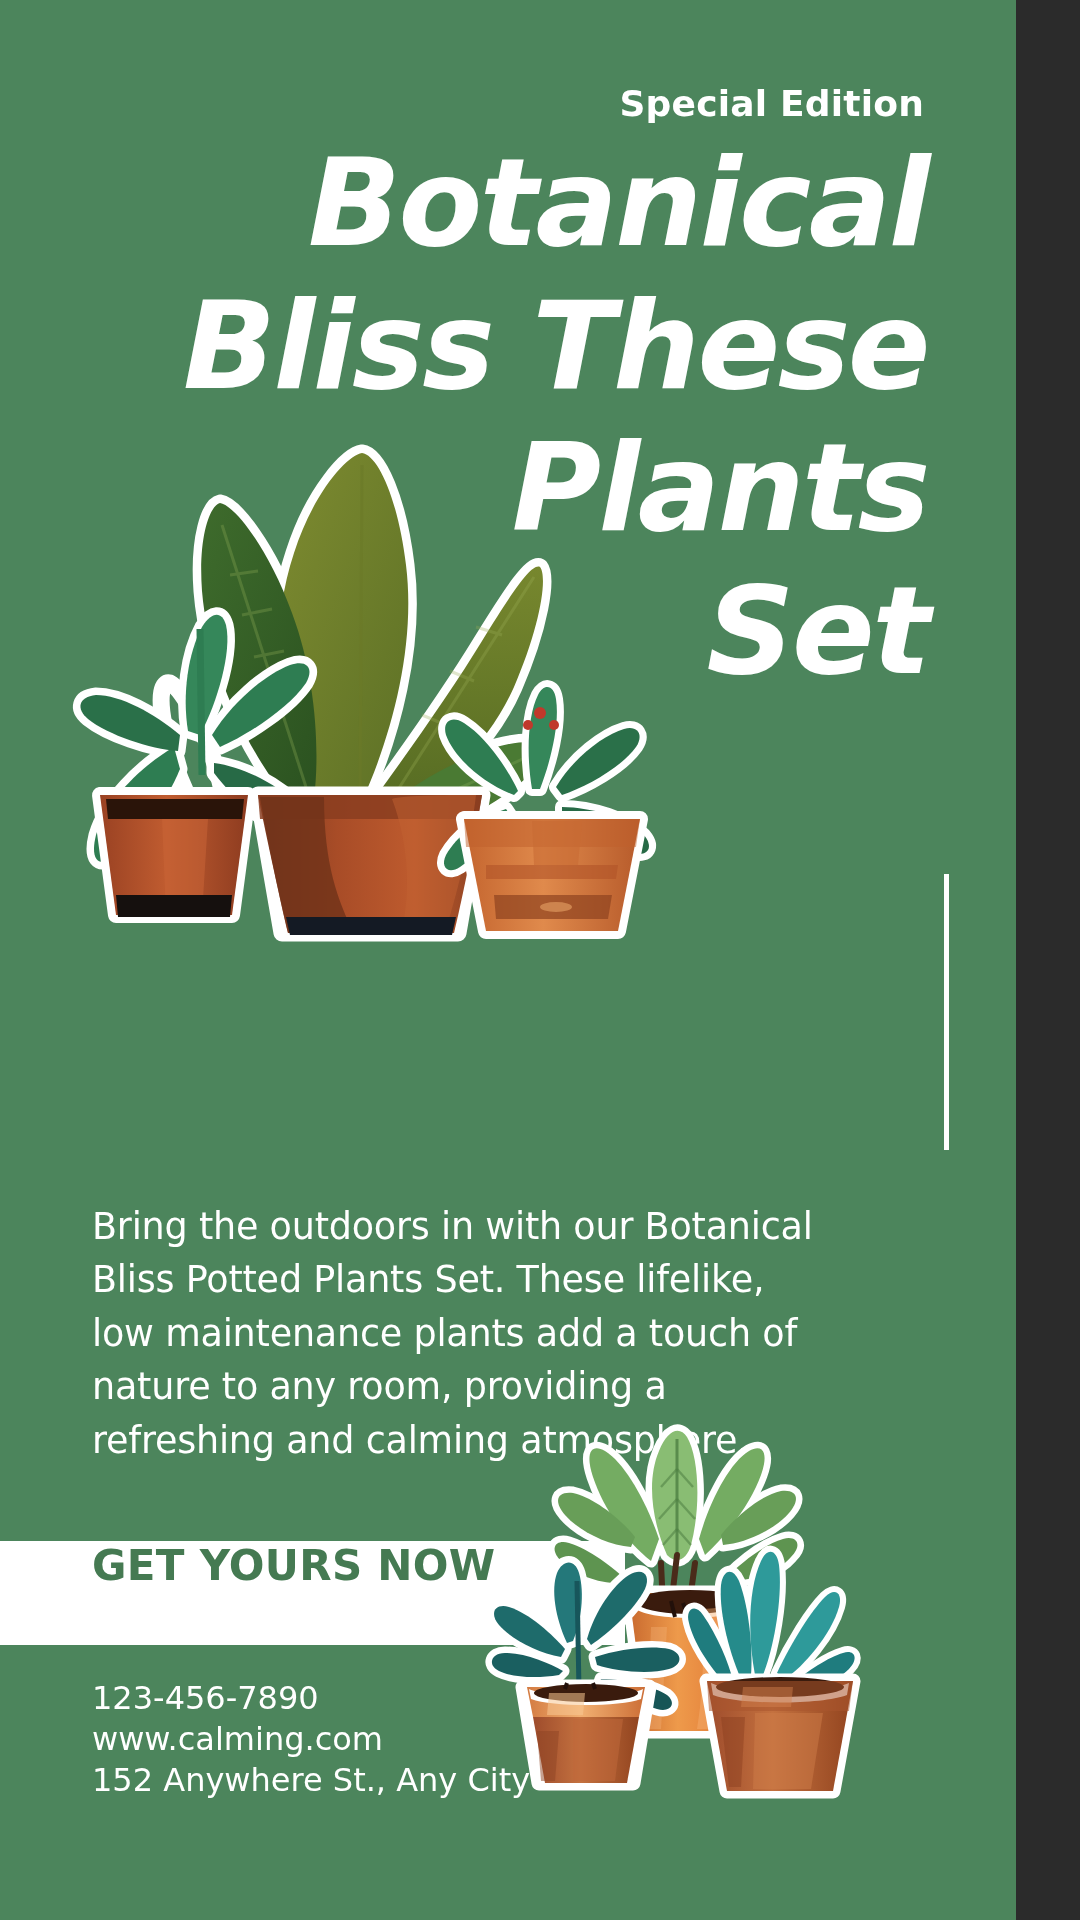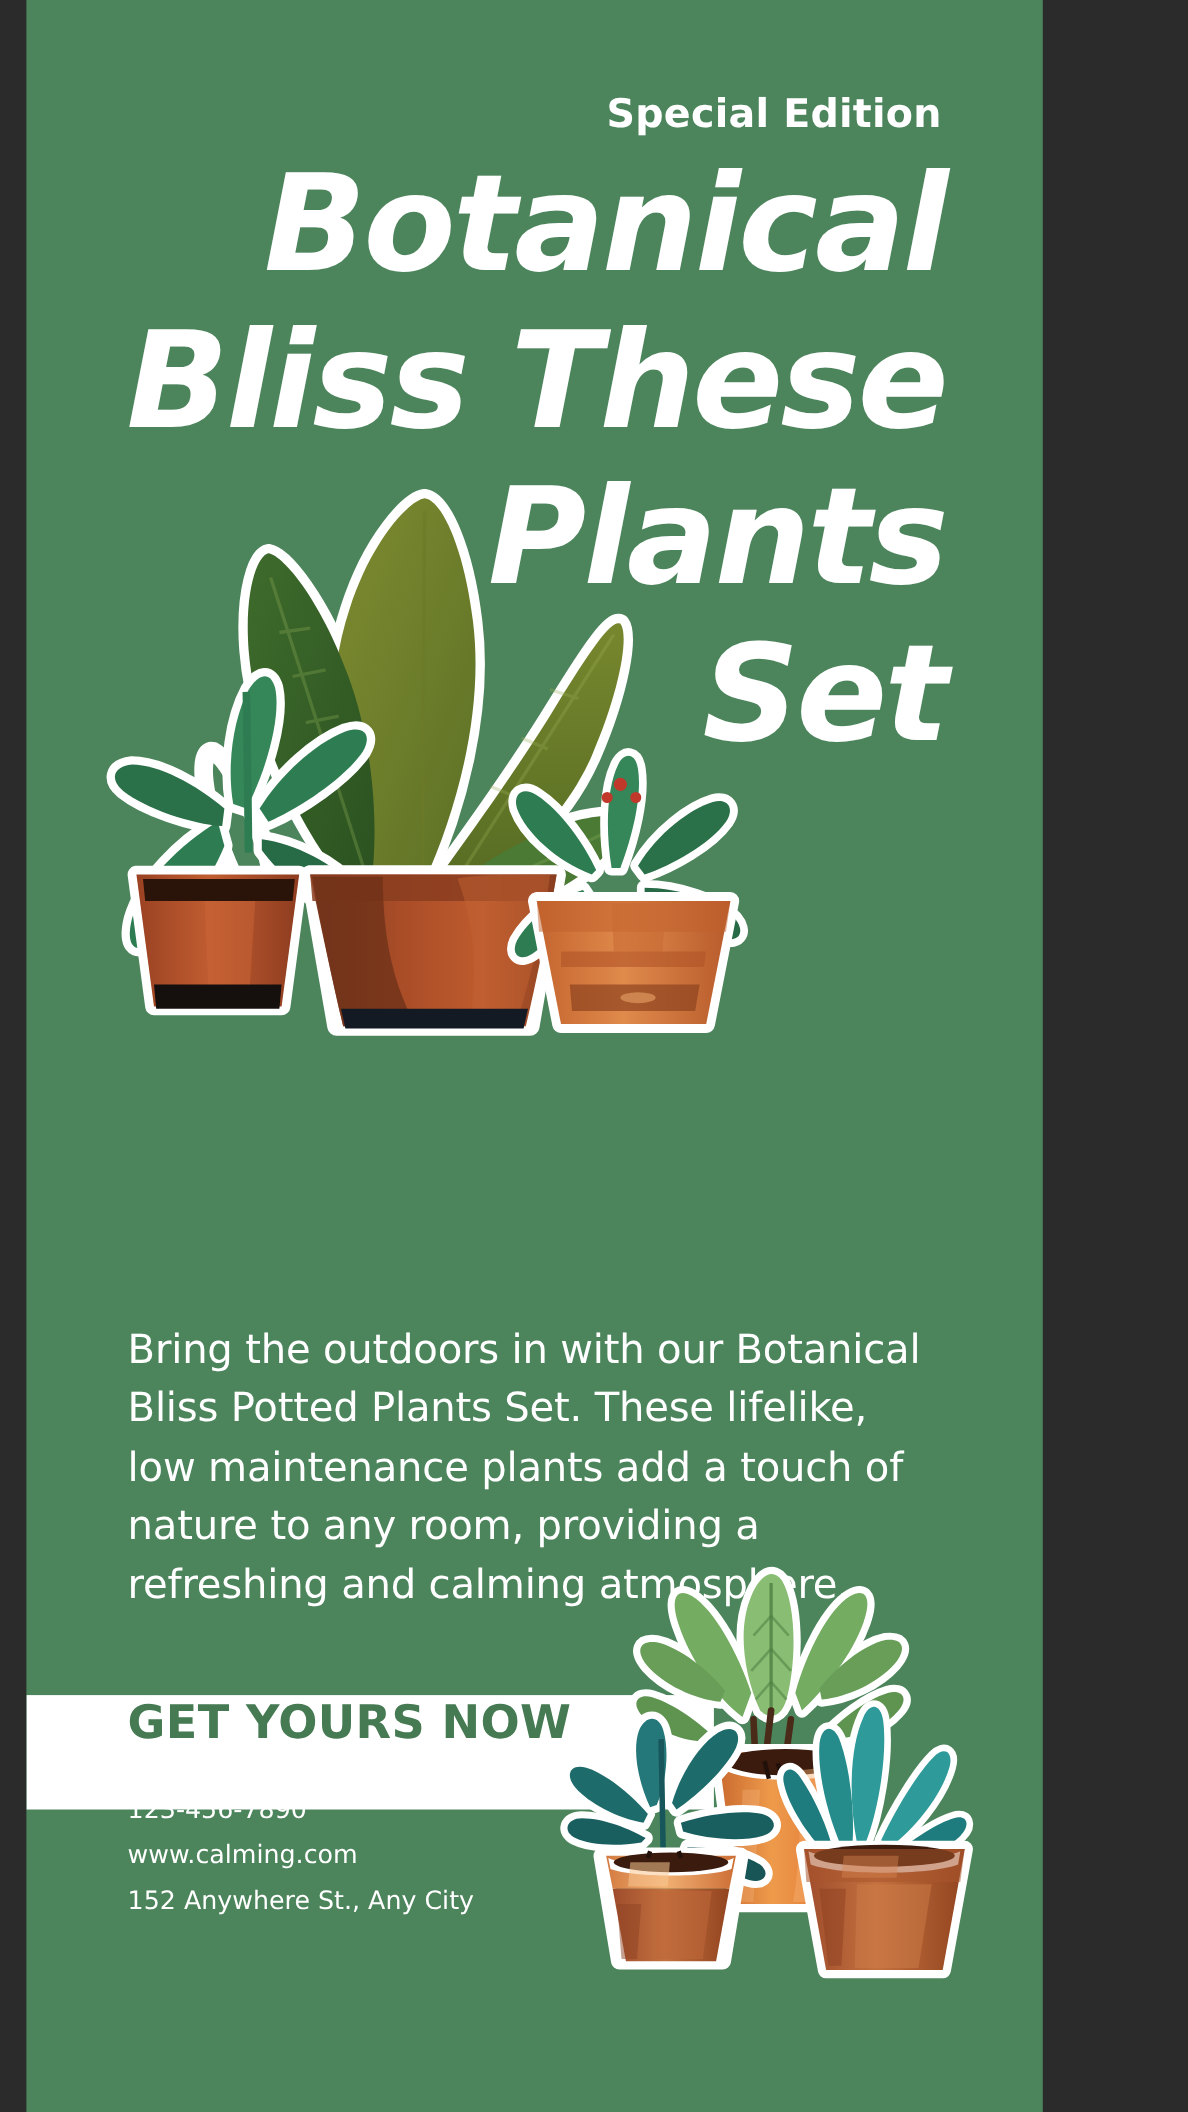--- a/index.html
+++ b/index.html
@@ -2,26 +2,25 @@
 <html><head>
 <meta charset="utf-8">
 <style>
   html, body {
     margin: 0;
     padding: 0;
     background: #2b2b2b;
   }
   #poster {
     position: relative;
-    width: 924px;
+    width: 1016px;
     height: 1920px;
     overflow: hidden;
     background: #4C855C;
     font-family: "Liberation Sans", sans-serif;
-    margin-left: 24px;
     -webkit-font-smoothing: antialiased;
   }
 
   
   .eyebrow {
     position: absolute;
     top: 86px;
     right: 92px;
     color: #ffffff;
     font-size: 36px;
@@ -93,25 +92,25 @@
     font-weight: 700;
     font-size: 42px;
     letter-spacing: 0.3px;
     white-space: nowrap;
   }
 
   
   .contacts {
     position: absolute;
     left: 92px;
-    top: 1626px;
+    top: 1678px;
     z-index: 12;
     color: #ffffff;
     font-family: "DejaVu Sans", sans-serif;
-    font-size: 23px;
+    font-size: 32px;
     line-height: 41px;
     font-weight: 400;
   }
   .contacts div { white-space: nowrap; }
 
   
   .art-main {
     position: absolute;
     left: 62px;
     top: 395px;

